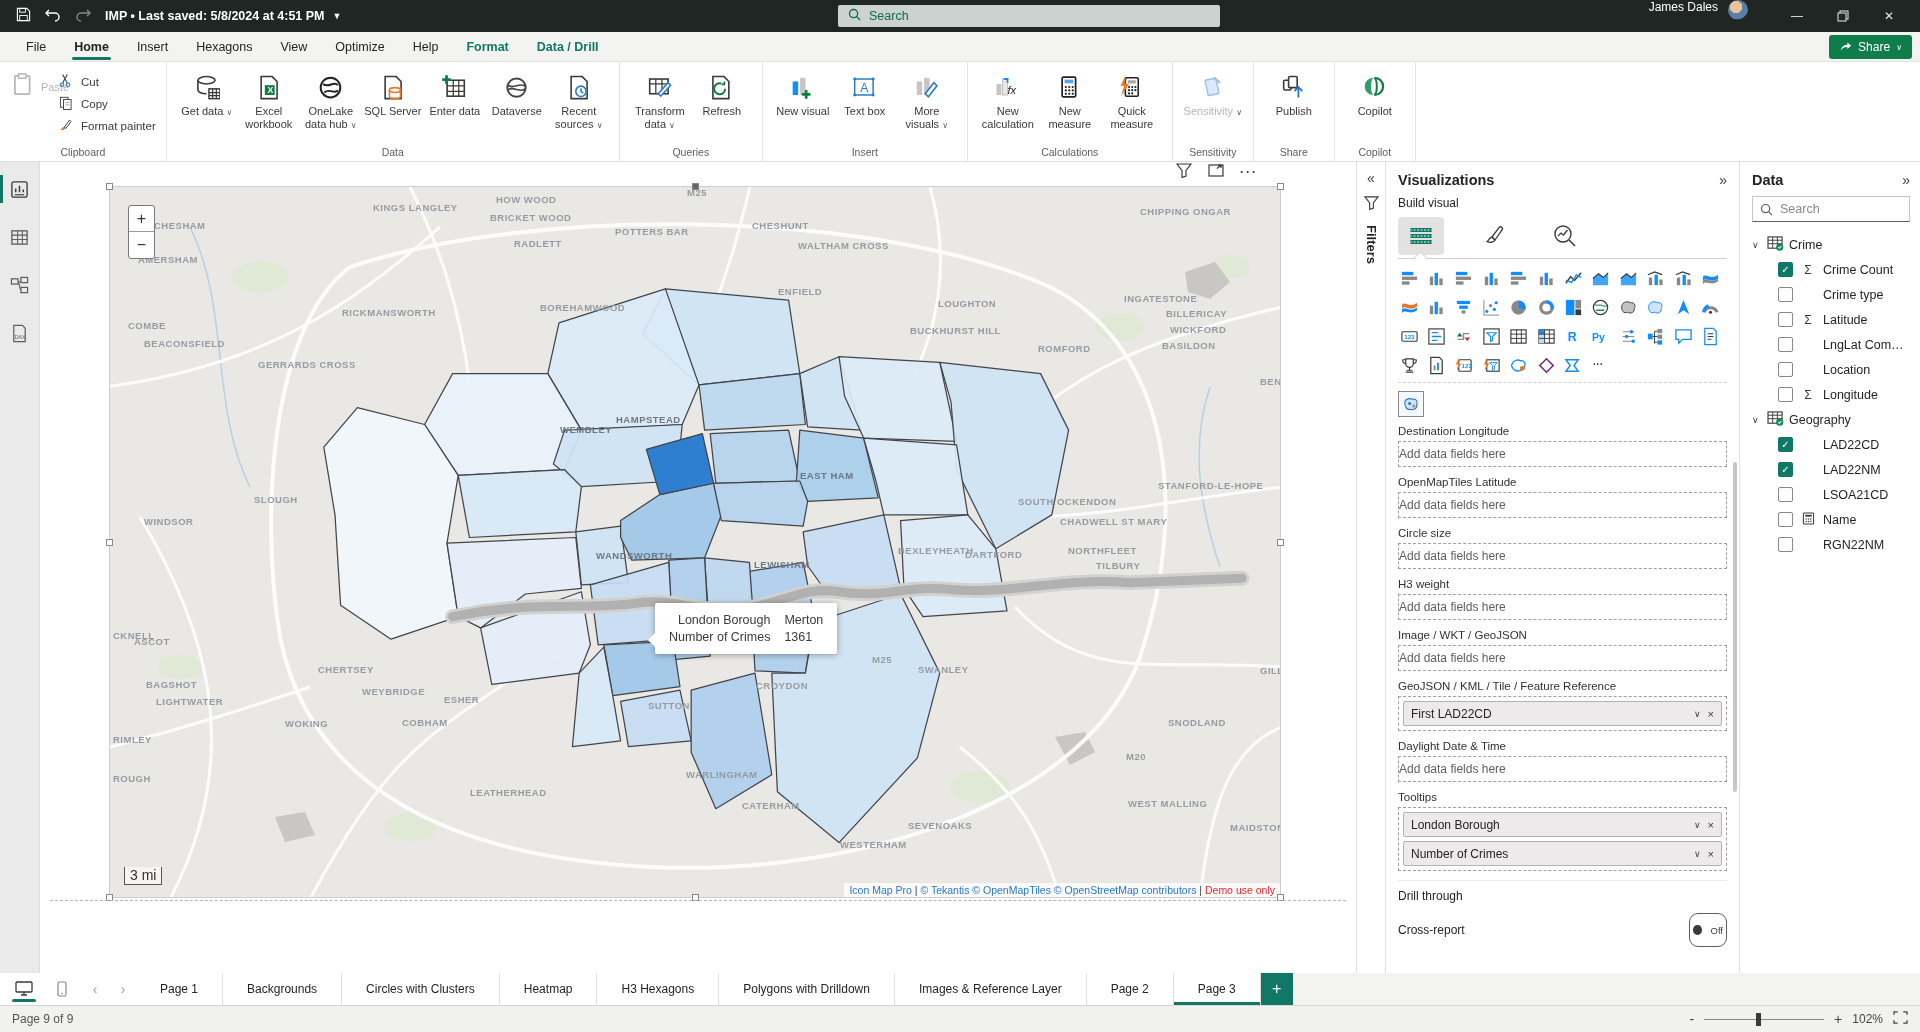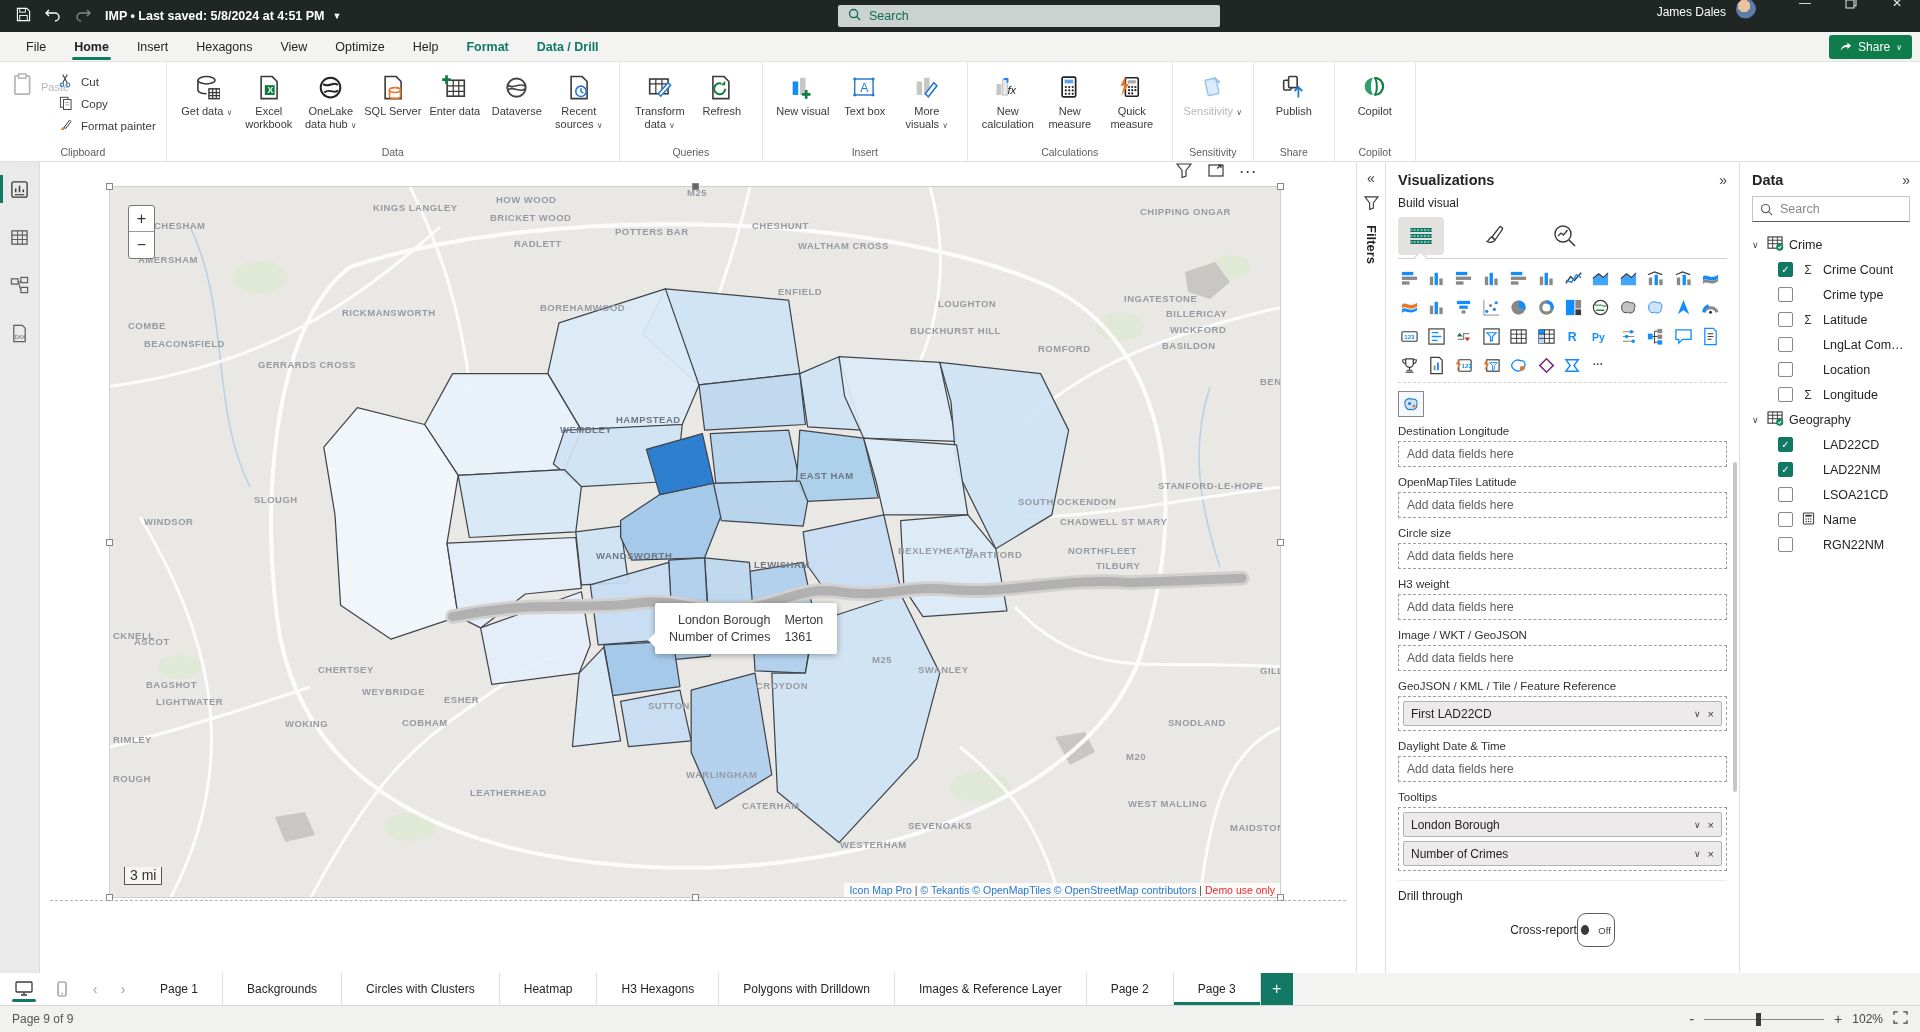--- a/index.html
+++ b/index.html
@@ -7,21 +7,21 @@
   body{font-family:"Liberation Sans","DejaVu Sans",sans-serif;font-size:12px;color:#252423;background:#fff}
   .app{position:relative;width:1920px;height:1032px;overflow:hidden}
 
   
   .tb{position:absolute;top:0;left:0;right:0;height:32px;background:#1f2623;display:flex;align-items:center;color:#fff}
   .tb-icons{display:flex;align-items:center;gap:14px;padding:0 14px 0 16px}
   .tb-title{font-size:12.5px;font-weight:bold;display:flex;align-items:center;gap:6px;white-space:nowrap}
   .tb-caret{font-size:9px;margin-left:2px}
   .tb-search{position:absolute;left:838px;top:5px;width:382px;height:22px;background:#ccd2cf;border-radius:2px;display:flex;align-items:center;gap:8px;padding:0 10px;color:#0e6a57}
   .tb-search span{font-size:12.5px;color:#0e6a57}
-  .tb-right{position:absolute;right:0;top:0;height:19px;display:flex;align-items:flex-end}
+  .tb-right{position:absolute;right:8px;top:0;height:19px;display:flex;align-items:flex-start}
   .tb-user{font-size:12px;margin-right:10px}
   .avatar{width:20px;height:20px;border-radius:50%;background:radial-gradient(circle at 40% 35%,#e8c39e 0 35%,#5b7fa6 36% 70%,#24405e 71%);margin-right:26px}
   .winbtn{width:46px;height:32px;display:flex;align-items:center;justify-content:center;color:#e8e8e8;font-size:12px}
 
   
   .mb{position:absolute;top:32px;left:0;right:0;height:30px;background:#f3f3f2;border-bottom:1px solid #e4e2e0;display:flex;align-items:center;padding-left:12px}
   .mb-item{padding:0 14px;height:30px;display:flex;align-items:center;font-size:12.5px;color:#252423;position:relative;cursor:default}
   .mb-item.active{font-weight:bold}
   .mb-item.active::after{content:"";position:absolute;left:12px;right:12px;bottom:2px;height:3px;background:#117865;border-radius:2px}
   .mb-item.accent{color:#117865;font-weight:bold}
@@ -81,30 +81,30 @@
   .mode{width:46px;height:38px;display:flex;align-items:center;justify-content:center;border-radius:4px}
   .mode.sel{background:#e4e2e0}
   .mode-div{border-bottom:1px solid #d2d0ce;position:relative;margin:2px 0 8px 0}
   .mode-div i{position:absolute;left:18px;top:-5px;width:9px;height:9px;background:#fff;border-left:1px solid #d2d0ce;border-top:1px solid #d2d0ce;transform:rotate(45deg)}
   .gallery{display:grid;grid-template-columns:repeat(12,1fr);row-gap:7px;margin-bottom:6px}
   .gicon{width:22px;height:22px;display:flex;align-items:center;justify-content:center}
   .gal-div{border-bottom:1px dashed #d2d0ce;margin:4px 0 8px 0}
   .custom-ic{width:26px;height:26px;border:1px solid #8a8886;display:flex;align-items:center;justify-content:center;margin-bottom:8px;background:#f5f9ff}
   .well{margin-bottom:9px}
   .well-lb{font-size:11.5px;color:#323130;margin-bottom:4px}
-  .well-empty{height:26px;border:1px dashed #a19f9d;background:#fff;display:flex;align-items:center;padding:0 8px;font-size:12px;color:#605e5c}
+  .well-empty{height:26px;border:1px dashed #a19f9d;background:#fff;display:flex;align-items:center;padding:0 0;font-size:12px;color:#605e5c}
   .well-filled{border:1px dashed #a19f9d;padding:4px}
   .pill{height:25px;background:#eceaea;border:1px solid #b5b3b1;border-radius:2px;display:flex;align-items:center;padding:0 7px;font-size:12px;color:#252423;margin-bottom:4px}
   .pill:last-child{margin-bottom:0}
   .pill .sp{flex:1}
   .pill .pc{color:#3b3a39;font-size:9px;margin:0 7px 0 4px}
   .pill .px{color:#3b3a39;font-size:11px}
   .drill{border-top:1px solid #edebe9;padding-top:8px}
   .drill-lb{font-size:12px;color:#252423;margin-bottom:10px}
-  .cross{display:flex;align-items:center;justify-content:center;font-size:12px;color:#252423}
+  .cross{display:flex;align-items:center;justify-content:space-between;font-size:12px;color:#252423}
   .toggle{width:38px;height:17px;border:1px solid #605e5c;border-radius:9px;display:flex;align-items:center;padding:16px 3px;gap:9px}
   .toggle .dot{width:10px;height:10px;border-radius:50%;background:#3b3a39}
   .toggle .tlb{font-size:9.5px;color:#3b3a39}
   .vscroll{position:absolute;right:2px;top:300px;width:4px;height:330px;background:#c8c6c4;border-radius:2px}
 
   
   .dpane{width:180px;background:#fff;position:relative;padding:10px 10px 0 12px}
   .search{height:26px;border:1px solid #c8c6c4;border-bottom:1px solid #605e5c;display:flex;align-items:center;gap:7px;padding:0 7px;margin-bottom:10px}
   .search span{color:#8a8886;font-size:12.5px}
   .trow{display:flex;align-items:center;height:25px;gap:5px}

